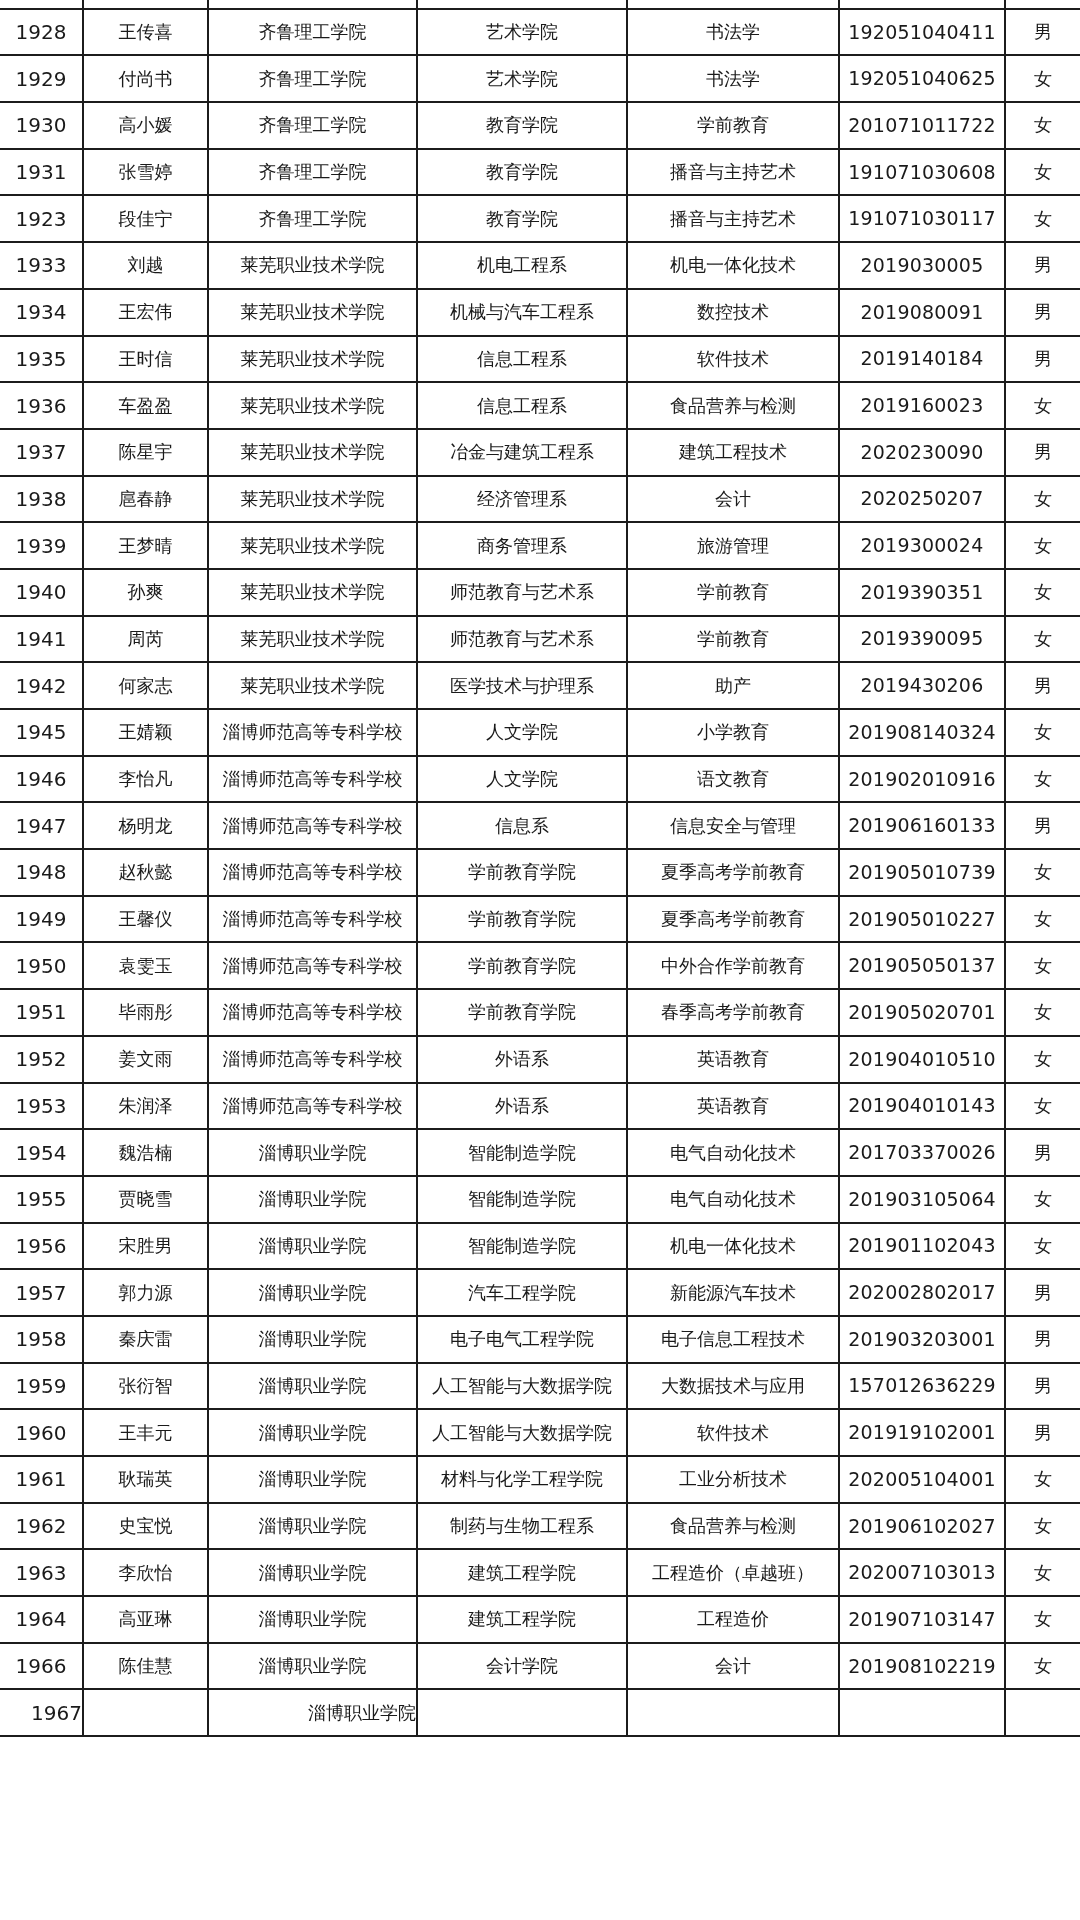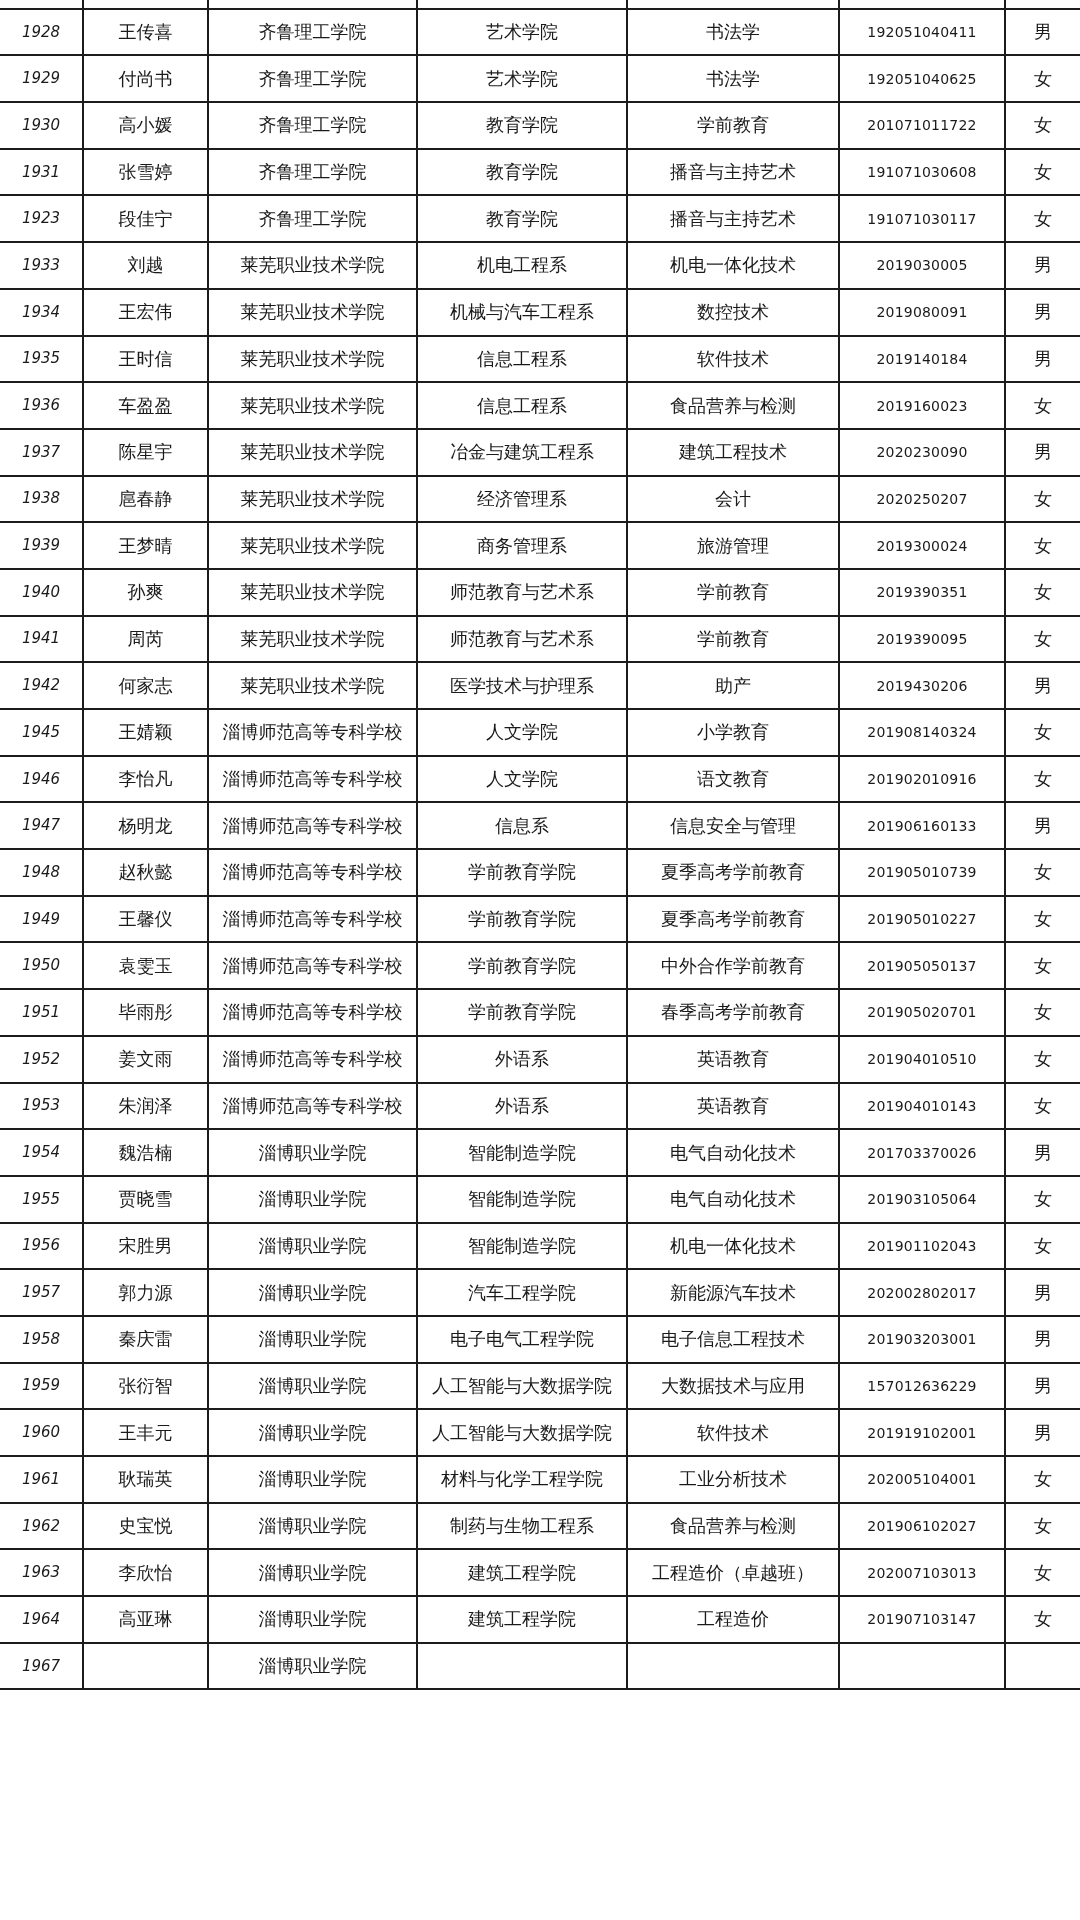--- a/index.html
+++ b/index.html
@@ -38,23 +38,23 @@
       border: 2px solid #1c1c1c;
       height: 44.7px;
       padding: 0;
       text-align: center;
       vertical-align: middle;
       font-size: 18px;
       white-space: nowrap;
       overflow: hidden;
       line-height: 1;
     }
-    table.roster td.idx { font-size: 15px; font-style: italic; }
-    table.roster td.sid { font-size: 14px; letter-spacing: 0.2px; margin-top: 46px; }
-    table.roster tr.partial td { color: #1a1a1a; }
+    table.roster td.idx { font-size: 20px; }
+    table.roster td.sid { font-size: 19px; letter-spacing: 0.2px; margin-top: 46px; }
+    table.roster tr.partial td { color: #1a1a1a; text-align: right; }
   </style>
 </head>
 <body>
 
 <div class="sheet">
   <table class="roster">
     <colgroup>
       <col class="c-idx">
         <col class="c-name">
         <col class="c-school">
@@ -381,20 +381,29 @@
         </tr>
         <tr>
           <td class="idx">1964</td>
           <td>高亚琳</td>
           <td>淄博职业学院</td>
           <td>建筑工程学院</td>
           <td>工程造价</td>
           <td class="sid">201907103147</td>
           <td>女</td>
         </tr>
+        <tr>
+          <td class="idx">1966</td>
+          <td>陈佳慧</td>
+          <td>淄博职业学院</td>
+          <td>会计学院</td>
+          <td>会计</td>
+          <td class="sid">201908102219</td>
+          <td>女</td>
+        </tr>
         <tr class="partial">
           <td class="idx">1967</td>
           <td></td>
           <td>淄博职业学院</td>
           <td></td>
           <td></td>
           <td class="sid"></td>
           <td></td>
         </tr>
       </tbody>

